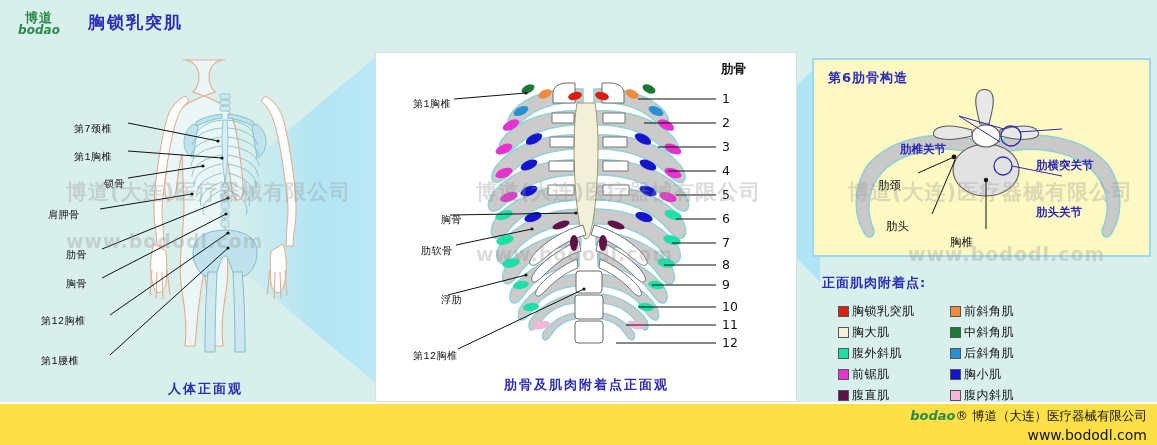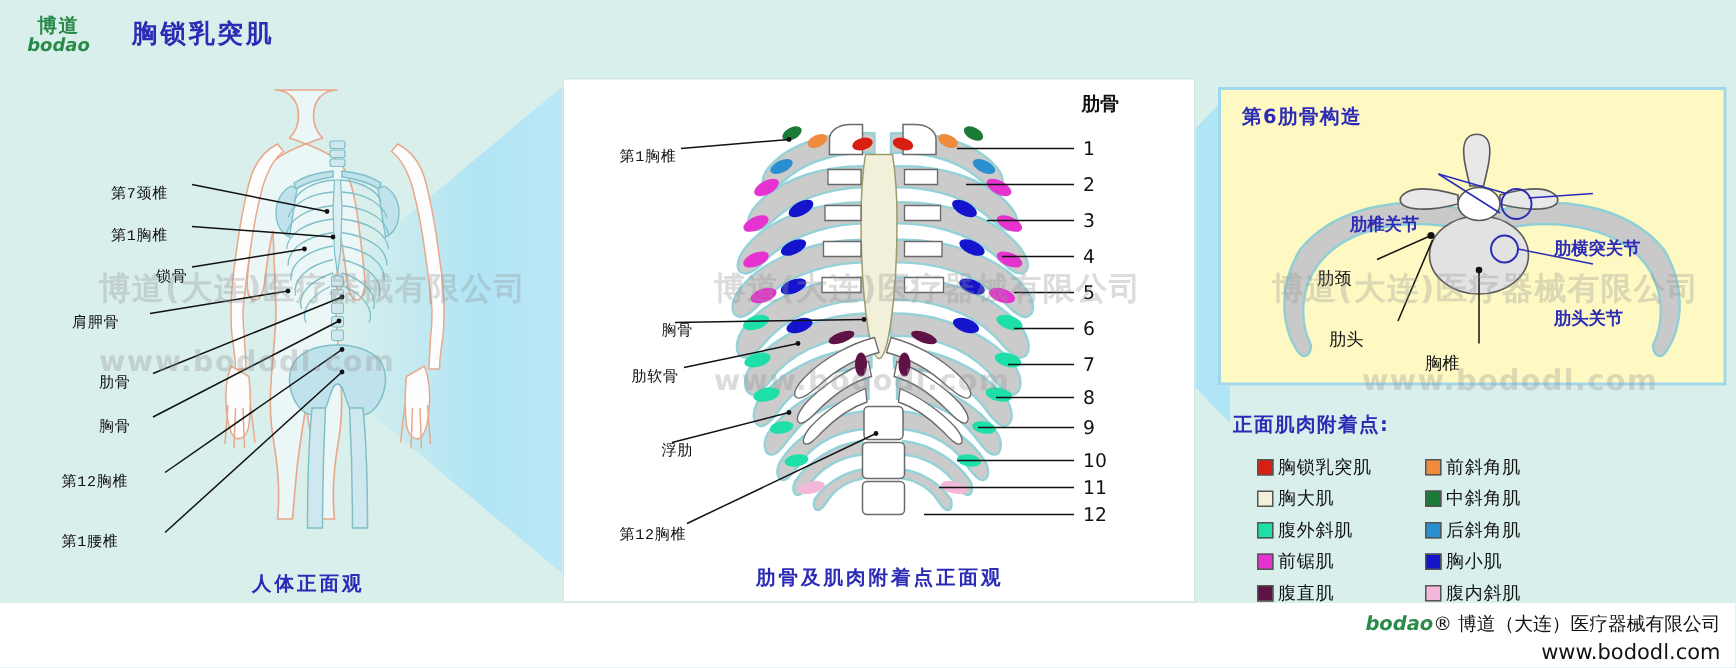--- a/index.html
+++ b/index.html
@@ -55,21 +55,21 @@
   #legend{position:absolute;left:818px;top:274px;width:335px;height:115px;}
   #legend-title{position:absolute;left:4px;top:0;font-size:13px;color:#2b2bb5;
      font-weight:bold;letter-spacing:1px;}
   .legend-grid{position:absolute;left:20px;top:21px;width:320px;
      display:grid;grid-template-columns:112px 112px;grid-auto-rows:21px;}
   .legend-item{display:flex;align-items:center;gap:3px;margin-top:12px;}
   .swatch{width:9px;height:9px;border:1px solid #555;flex:none;}
   .legend-label{font-size:12px;color:#111;white-space:nowrap;letter-spacing:.5px;}
 
   
-  #footer{position:absolute;left:0;top:404px;width:1157px;height:41px;background:#ffffff;}
+  #footer{position:absolute;left:0;top:404px;width:1157px;height:41px;background:#fde047;}
   #footer-line1{position:absolute;right:10px;top:4px;font-size:12.5px;color:#111;white-space:nowrap;}
   #footer-line1 .brand{color:#2a8a4a;font-weight:bold;font-style:italic;font-size:13px;}
   #footer-line2{position:absolute;right:10px;top:23px;font-size:14px;color:#111;
      font-family:"DejaVu Sans","Liberation Sans",sans-serif;}
   #footer-rule{position:absolute;left:0;top:402px;width:1157px;height:2px;background:#ffffff;}
 
   
   .wm{position:absolute;color:rgba(150,150,150,.33);font-weight:bold;white-space:nowrap;
       pointer-events:none;letter-spacing:1px;margin-left:36px;}
   .wm-cn{font-size:21px;}

